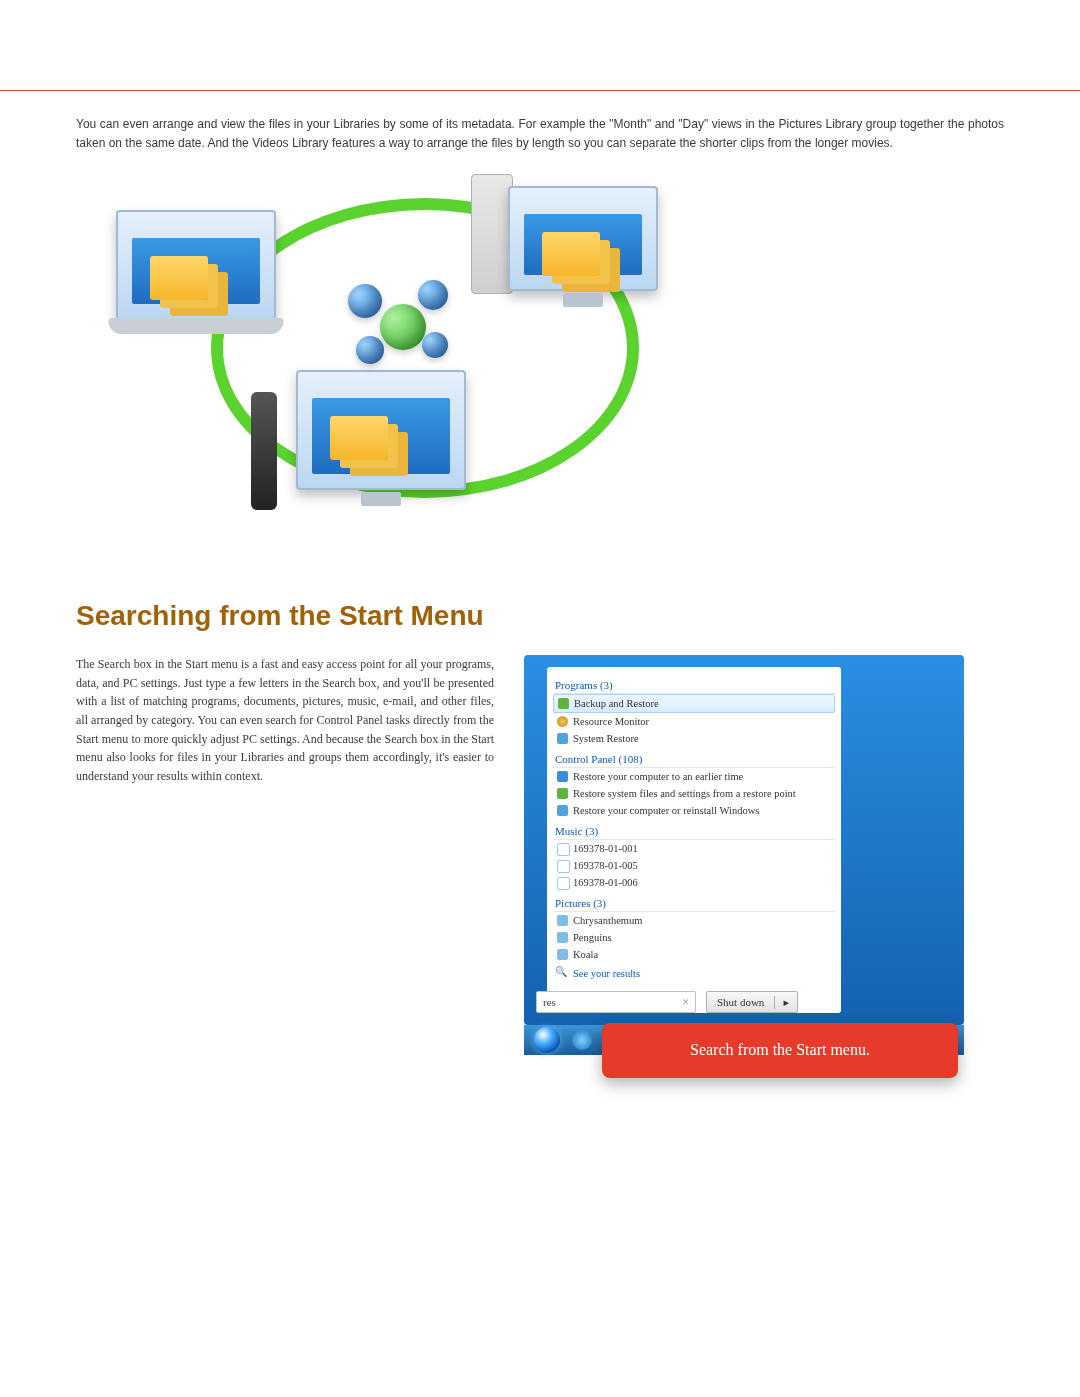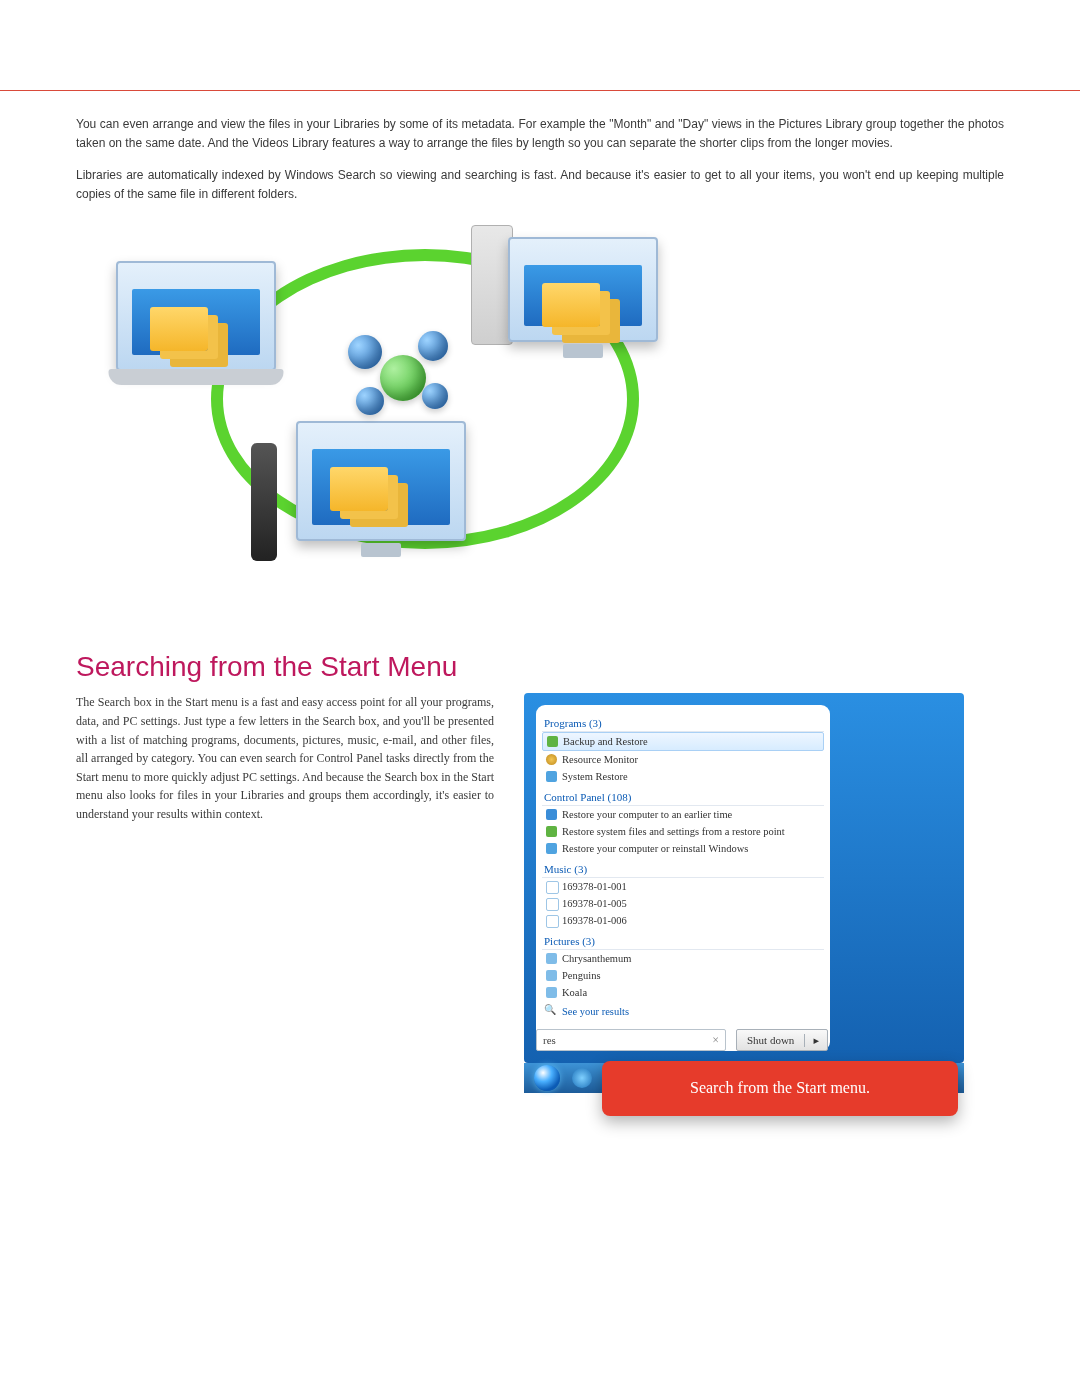--- a/index.html
+++ b/index.html
@@ -114,51 +114,52 @@
     color:#fff;
     font-size:16px;
     line-height:1.4;
     padding:12px 18px;
     border-radius:8px;
     box-shadow: 0 6px 16px rgba(0,0,0,.3);
     text-align:center;
   }
   .callout1{ left:430px; top:272px; width:490px; }
   .section-title{
-    color:#be185d;
+    color:#a16207;
     font-size:28px;
-    font-weight:400;
+    font-weight:700;
     margin-top:20px;
-    margin-bottom:10px;
+    margin-bottom:23px;
   }
   .two-col{
     display:flex;
     gap:30px;
     font-family:Liberation Serif, serif;
   }
   .left-col{ width:418px;}
   .left-col .para{ text-align:justify; }
   .right-col{ flex:1; position:relative; }
   .startmenu{
     width:440px;
     height:370px;
     background:linear-gradient(#2a8fe2,#1461b0);
     border-radius:4px;
     padding:12px;
     position:relative;
   }
   .sm-panel{
     background:#fff;
-    border-radius:9px;
+    border-radius:3px;
     width:294px;
     height:100%;
     padding:6px 6px 0 6px;
     font-size:10.5px;
     color:#333;
     overflow:hidden;
+    margin-left:11px;
   }
   .sm-cat{
     color:#0b5bb5;
     font-size:11px;
     padding:4px 2px 2px 2px;
     border-bottom:1px solid #e2e8f0;
     margin-top:2px;
   }
   .sm-item{
     padding:3px 4px 3px 20px;
@@ -198,21 +199,21 @@
     position:absolute;
     left:12px; right:12px; bottom:12px;
     display:flex;
     align-items:center;
     gap:10px;
   }
   .sm-search{
     background:#fff;
     border:1px solid #b9c3cc;
     border-radius:2px;
-    width:190px;
+    width:160px;
     height:22px;
     display:flex;
     align-items:center;
     padding:0 6px;
     font-size:11px;
     color:#444;
     justify-content:space-between;
   }
   .sm-search .x{ color:#888; font-size:12px;}
   .sm-shut{
@@ -253,21 +254,20 @@
   }
 </style>
 </head>
 <body>
 
 <div class="top-rule"></div>
 
 <div class="content">
 
   <p class="para">You can even arrange and view the files in your Libraries by some of its metadata. For example the "Month" and "Day" views in the Pictures Library group together the photos taken on the same date. And the Videos Library features a way to arrange the files by length so you can separate the shorter clips from the longer movies.</p>
-  <p class="para">Libraries are automatically indexed by Windows Search so viewing and searching is fast. And because it's easier to get to all your items, you won't end up keeping multiple copies of the same file in different folders.</p>
 
   <div class="figure">
     <div class="ring"></div>
     <div class="tower"></div>
     <div class="pc laptop">
         <div class="folders"></div>
       </div>
     <div class="pc mon1">
         <div class="folders"></div>
       </div>

